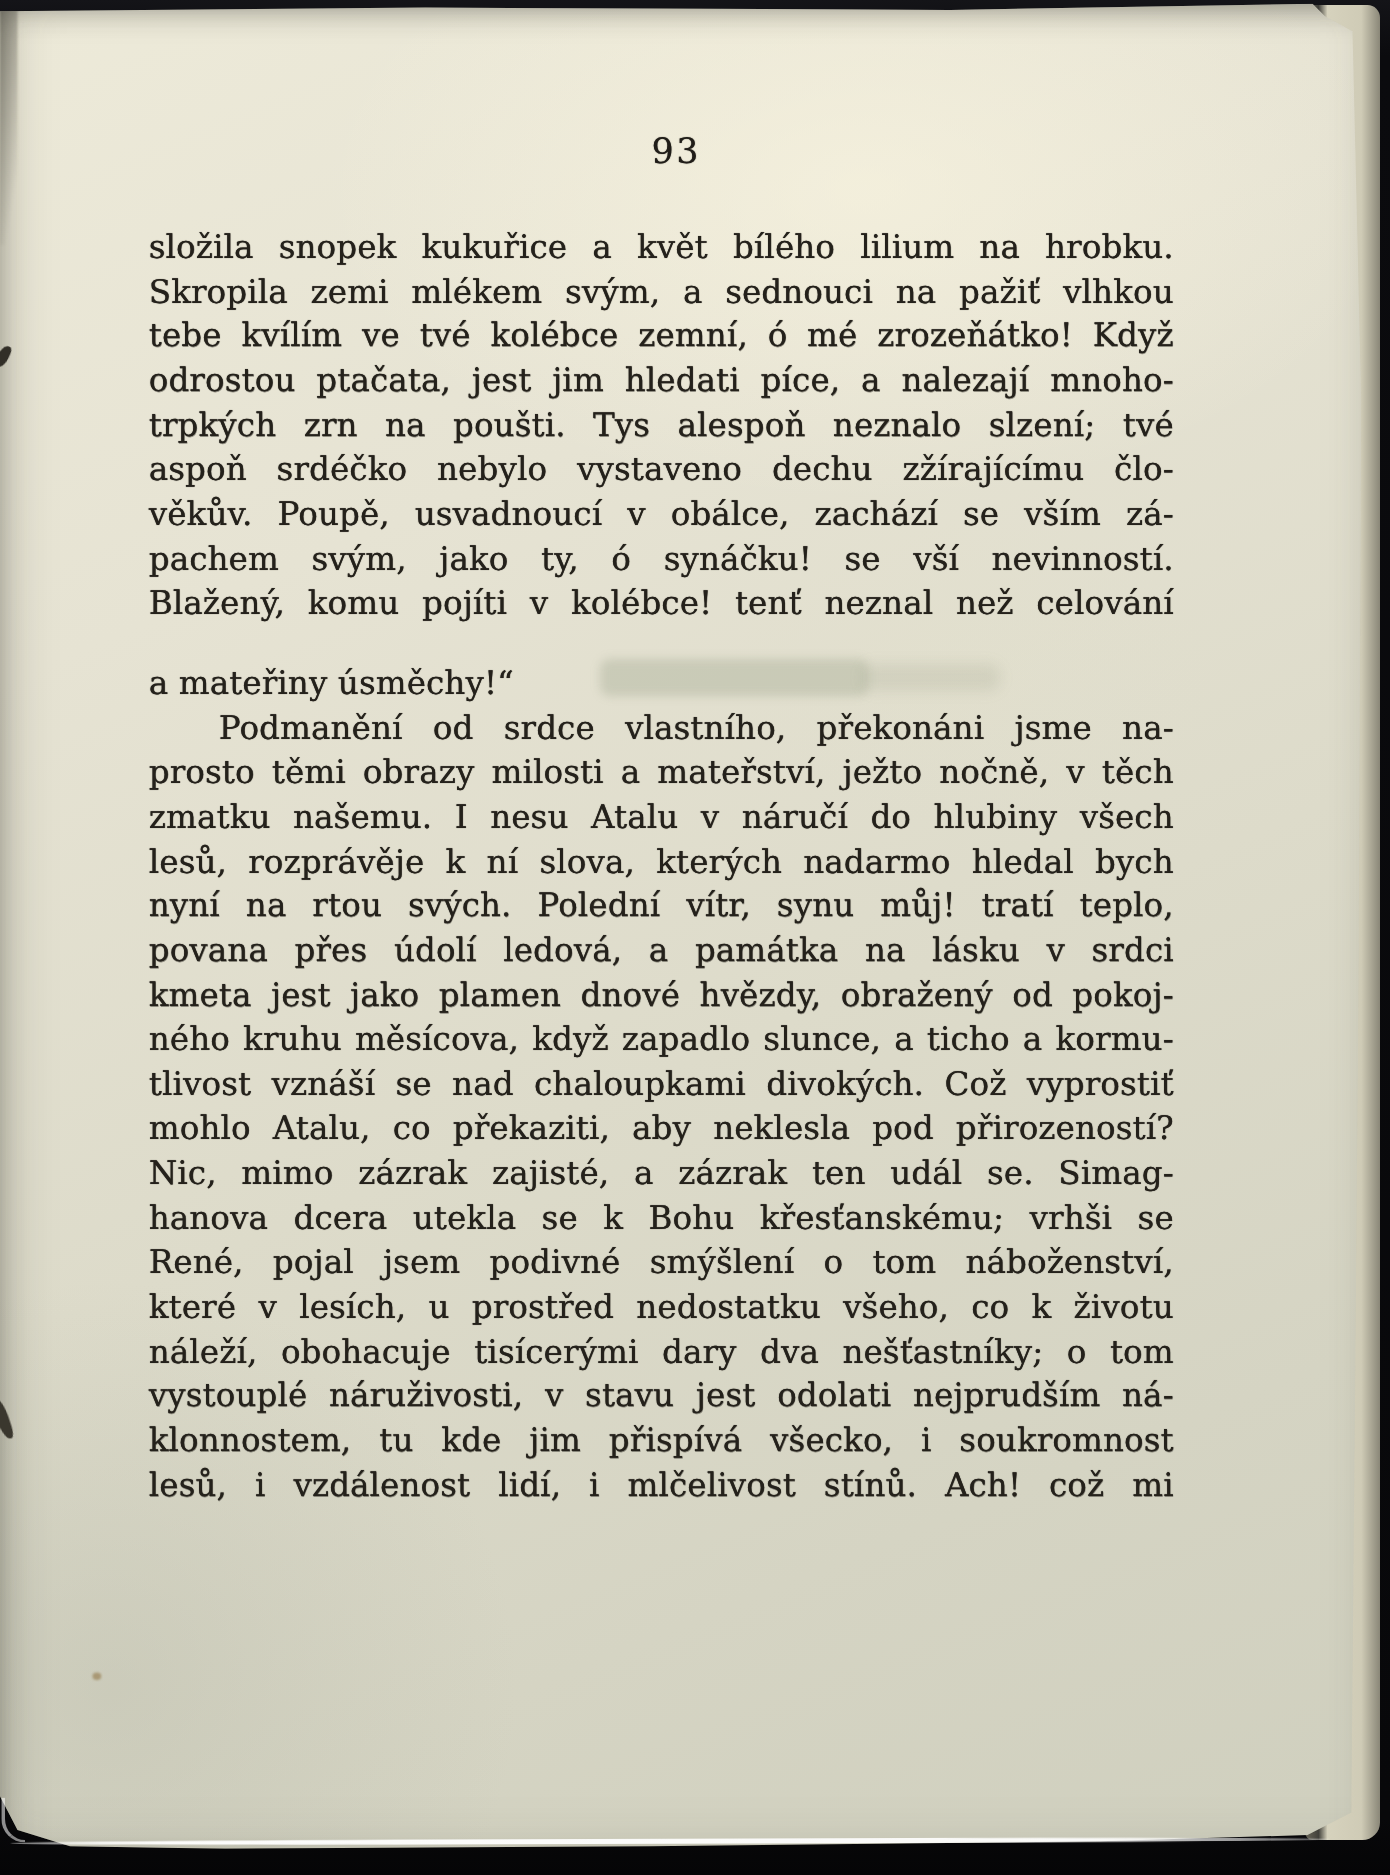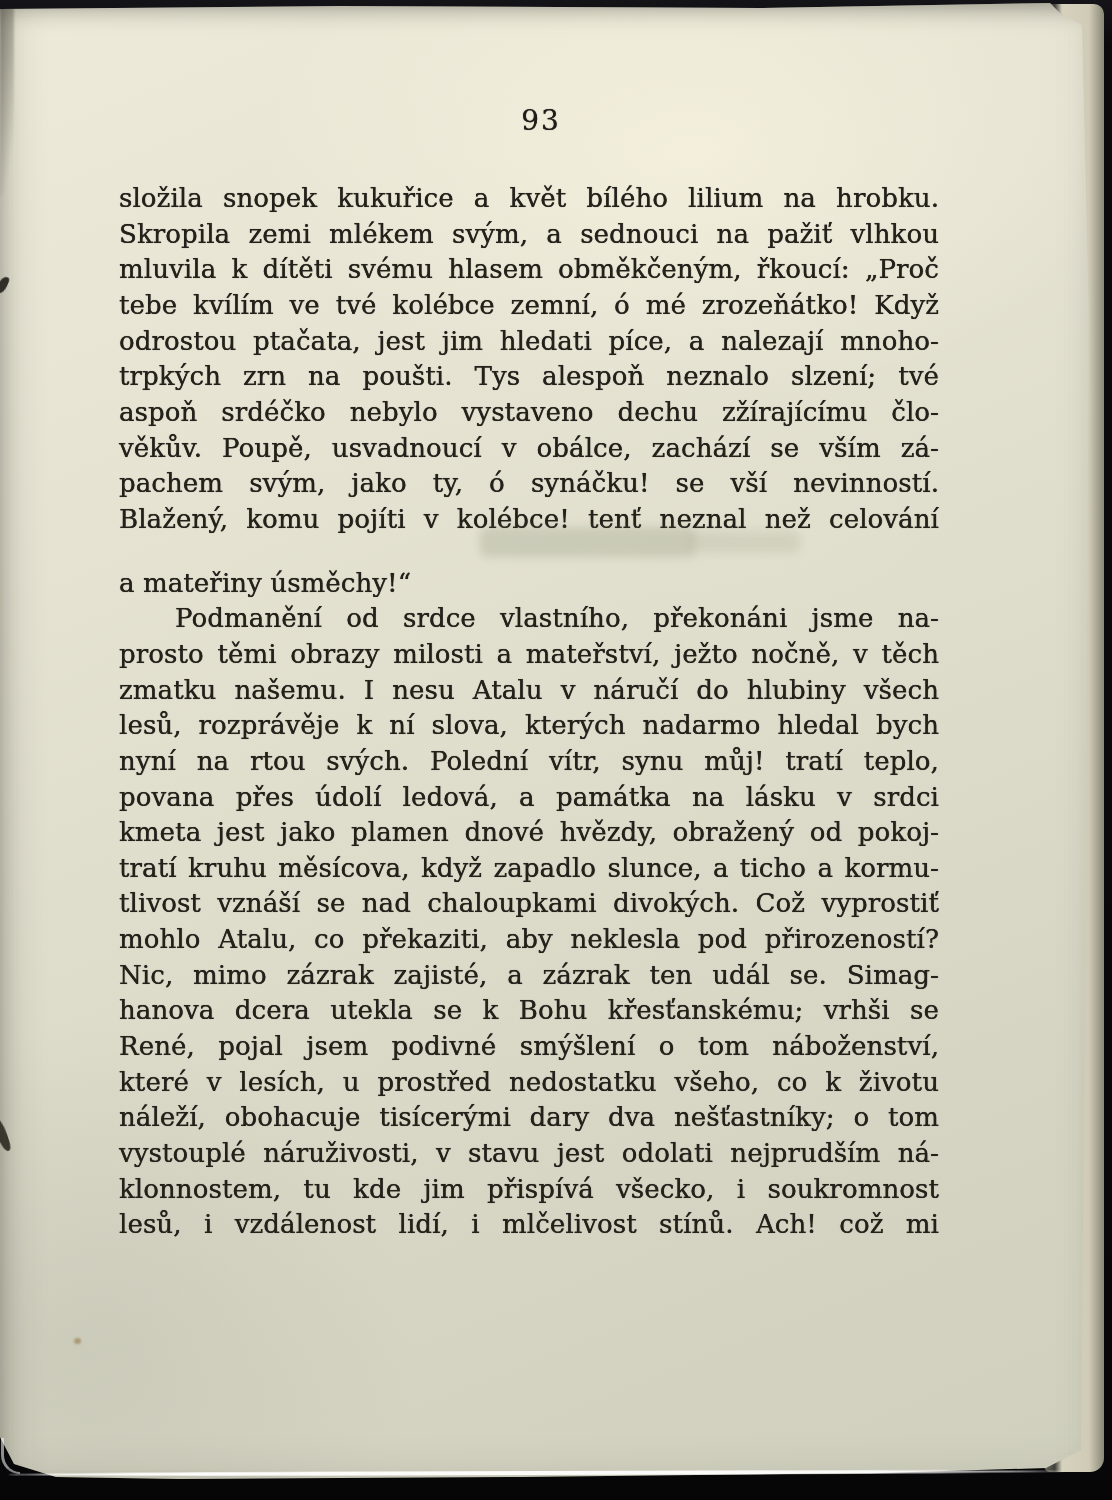--- a/index.html
+++ b/index.html
@@ -174,37 +174,36 @@
 <body>
 
 <div class="photo">
   <div class="underpages"></div>
   <div class="page">
     <div class="fold"></div>
     <div class="page-number">93</div>
     <div class="text-block">
         <div class="line">složila snopek kukuřice a květ bílého lilium na hrobku.</div>
         <div class="line">Skropila zemi mlékem svým, a sednouci na pažiť vlhkou</div>
-        <div class="line">mluvila k dítěti svému hlasem obměkčeným, řkoucí: „Proč</div>
         <div class="line">tebe kvílím ve tvé kolébce zemní, ó mé zrozeňátko! Když</div>
         <div class="line">odrostou ptačata, jest jim hledati píce, a nalezají mnoho-</div>
         <div class="line">trpkých zrn na poušti. Tys alespoň neznalo slzení; tvé</div>
         <div class="line">aspoň srdéčko nebylo vystaveno dechu zžírajícímu člo-</div>
         <div class="line">věkův. Poupě, usvadnoucí v obálce, zachází se vším zá-</div>
         <div class="line">pachem svým, jako ty, ó synáčku! se vší nevinností.</div>
         <div class="line">Blažený, komu pojíti v kolébce! tenť neznal než celování</div>
         <div class="line no-justify">a mateřiny úsměchy!“</div>
         <div class="line indent">Podmanění od srdce vlastního, překonáni jsme na-</div>
         <div class="line">prosto těmi obrazy milosti a mateřství, ježto nočně, v těch</div>
         <div class="line">zmatku našemu. I nesu Atalu v náručí do hlubiny všech</div>
         <div class="line">lesů, rozprávěje k ní slova, kterých nadarmo hledal bych</div>
         <div class="line">nyní na rtou svých. Polední vítr, synu můj! tratí teplo,</div>
         <div class="line">povana přes údolí ledová, a památka na lásku v srdci</div>
         <div class="line">kmeta jest jako plamen dnové hvězdy, obražený od pokoj-</div>
-        <div class="line">tratí kruhu měsícova, když zapadlo slunce, a ticho a kormu-</div>
+        <div class="line">ného kruhu měsícova, když zapadlo slunce, a ticho a kormu-</div>
         <div class="line">tlivost vznáší se nad chaloupkami divokých. Což vyprostiť</div>
         <div class="line">mohlo Atalu, co překaziti, aby neklesla pod přirozeností?</div>
         <div class="line">Nic, mimo zázrak zajisté, a zázrak ten udál se. Simag-</div>
         <div class="line">hanova dcera utekla se k Bohu křesťanskému; vrhši se</div>
         <div class="line">René, pojal jsem podivné smýšlení o tom náboženství,</div>
         <div class="line">které v lesích, u prostřed nedostatku všeho, co k životu</div>
         <div class="line">náleží, obohacuje tisícerými dary dva nešťastníky; o tom</div>
         <div class="line">vystouplé náruživosti, v stavu jest odolati nejprudším ná-</div>
         <div class="line">klonnostem, tu kde jim přispívá všecko, i soukromnost</div>
         <div class="line">lesů, i vzdálenost lidí, i mlčelivost stínů. Ach! což mi</div>

